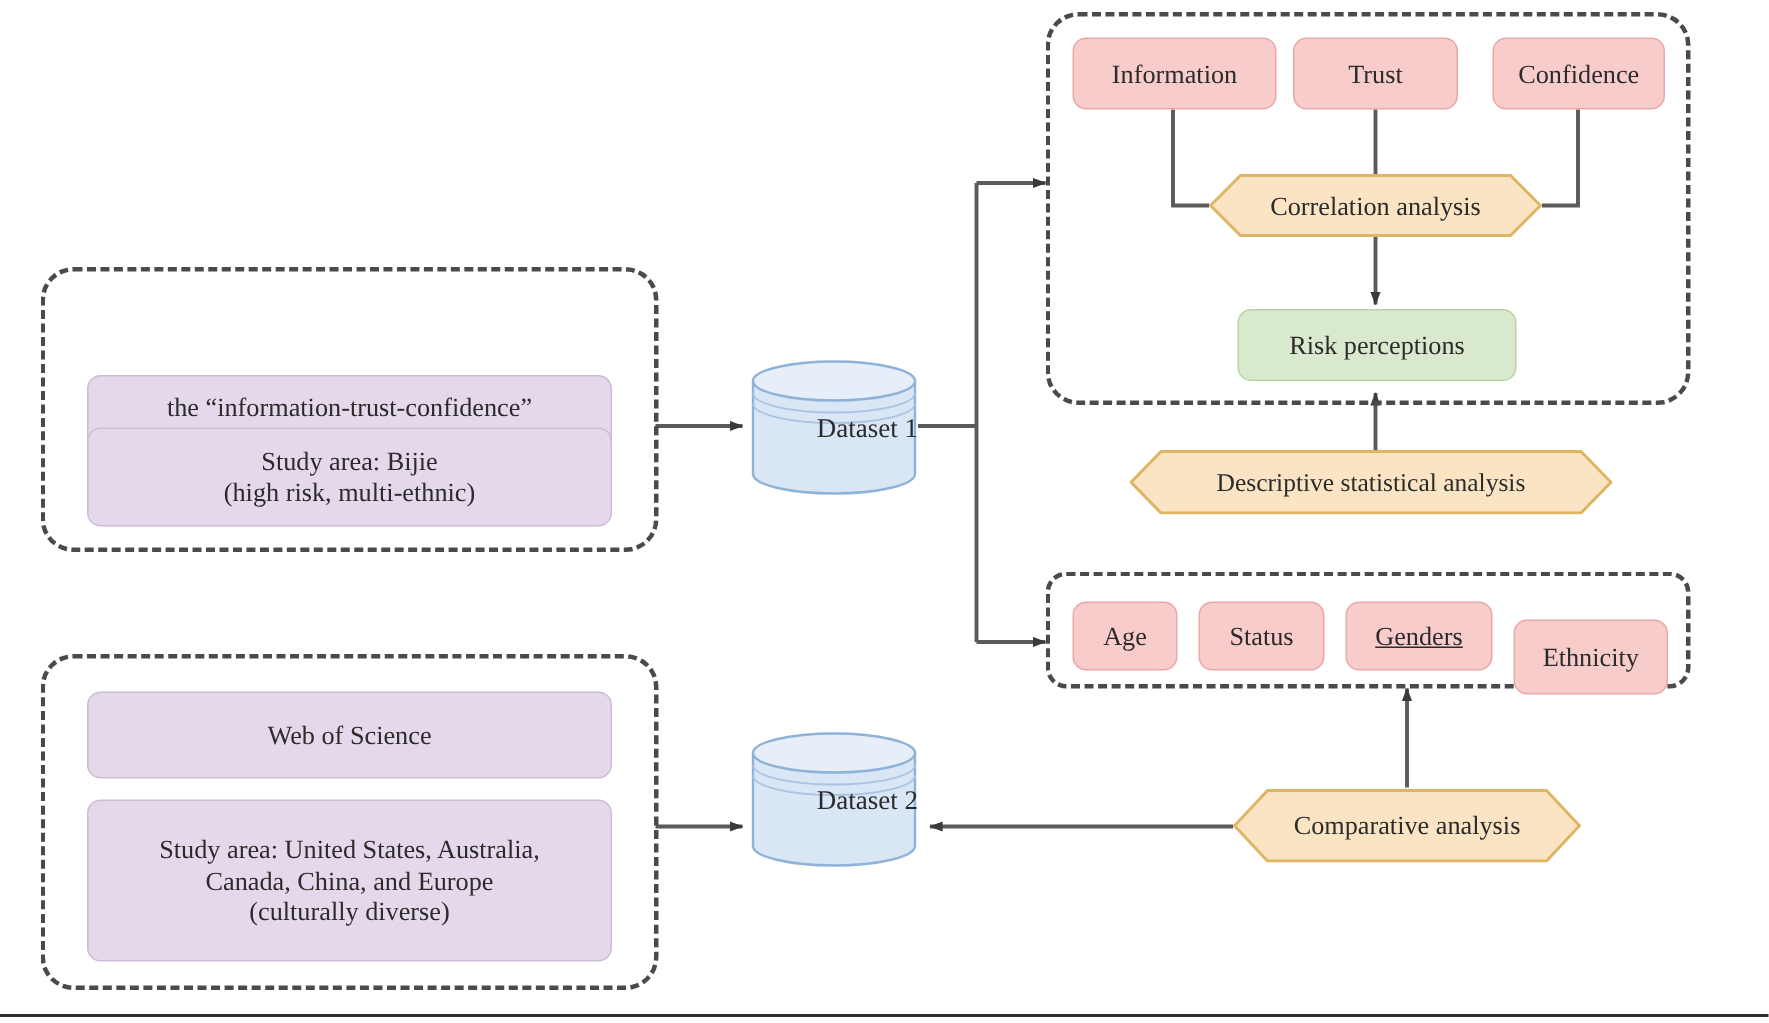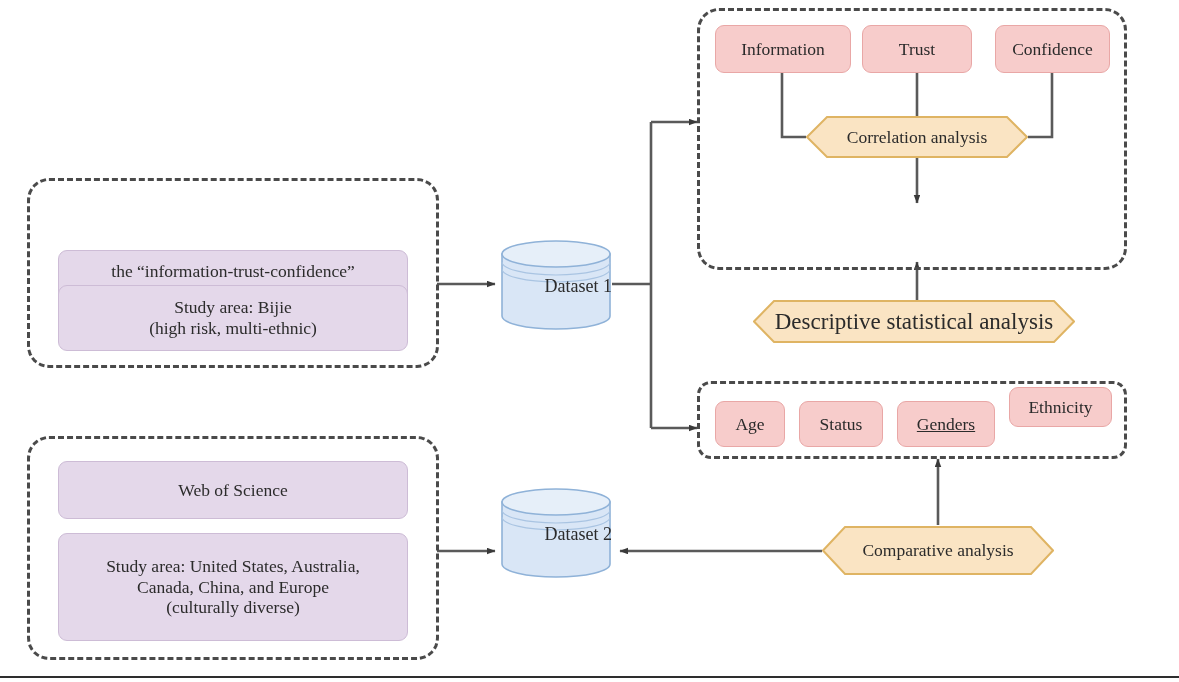--- a/index.html
+++ b/index.html
@@ -126,41 +126,44 @@
     <span>Confidence</span>
   </div>
 
   <div class="hex" style="left:806px;top:116px;width:222px;height:42px;font-size:17.5px;">
     <svg class="hexbg" viewBox="0 0 222 42" preserveAspectRatio="none">
       <polygon points="21,1 201,1 221,21 201,41 21,41 1,21" fill="#fae4c3" stroke="#dfb463" stroke-width="2"></polygon>
     </svg>
     <span class="hextxt">Correlation analysis</span>
   </div>
 
+  <div class="node rbox green" style="left:825px;top:206px;width:186px;height:48px;font-size:17.5px;">
+    <span>Risk perceptions</span>
+  </div>
 
-  <div class="hex" style="left:753px;top:300px;width:322px;height:43px;font-size:23px;text-align:center;">
+  <div class="hex" style="left:753px;top:300px;width:322px;height:43px;font-size:17px;text-align:center;">
     <svg class="hexbg" viewBox="0 0 322 43" preserveAspectRatio="none">
       <polygon points="21,1 301,1 321,21.5 301,42 21,42 1,21.5" fill="#fae4c3" stroke="#dfb463" stroke-width="2"></polygon>
     </svg>
     <span class="hextxt">Descriptive statistical analysis</span>
   </div>
 
   <div class="node rbox pink" style="left:715px;top:401px;width:70px;height:46px;font-size:17.5px;">
     <span>Age</span>
   </div>
 
   <div class="node rbox pink" style="left:799px;top:401px;width:84px;height:46px;font-size:17.5px;">
     <span>Status</span>
   </div>
 
   <div class="node rbox pink" style="left:897px;top:401px;width:98px;height:46px;font-size:17.5px;text-decoration:underline;">
     <span>Genders</span>
   </div>
 
-  <div class="node rbox pink" style="left:1009px;top:387px;width:103px;height:40px;font-size:17.5px;">
+  <div class="node rbox pink" style="left:1009px;top:413px;width:103px;height:50px;font-size:17.5px;">
     <span>Ethnicity</span>
   </div>
 
   <div class="hex" style="left:822px;top:526px;width:232px;height:49px;font-size:17.5px;">
     <svg class="hexbg" viewBox="0 0 232 49" preserveAspectRatio="none">
       <polygon points="23,1 209,1 231,24.5 209,48 23,48 1,24.5" fill="#fae4c3" stroke="#dfb463" stroke-width="2"></polygon>
     </svg>
     <span class="hextxt">Comparative analysis</span>
   </div>
 

